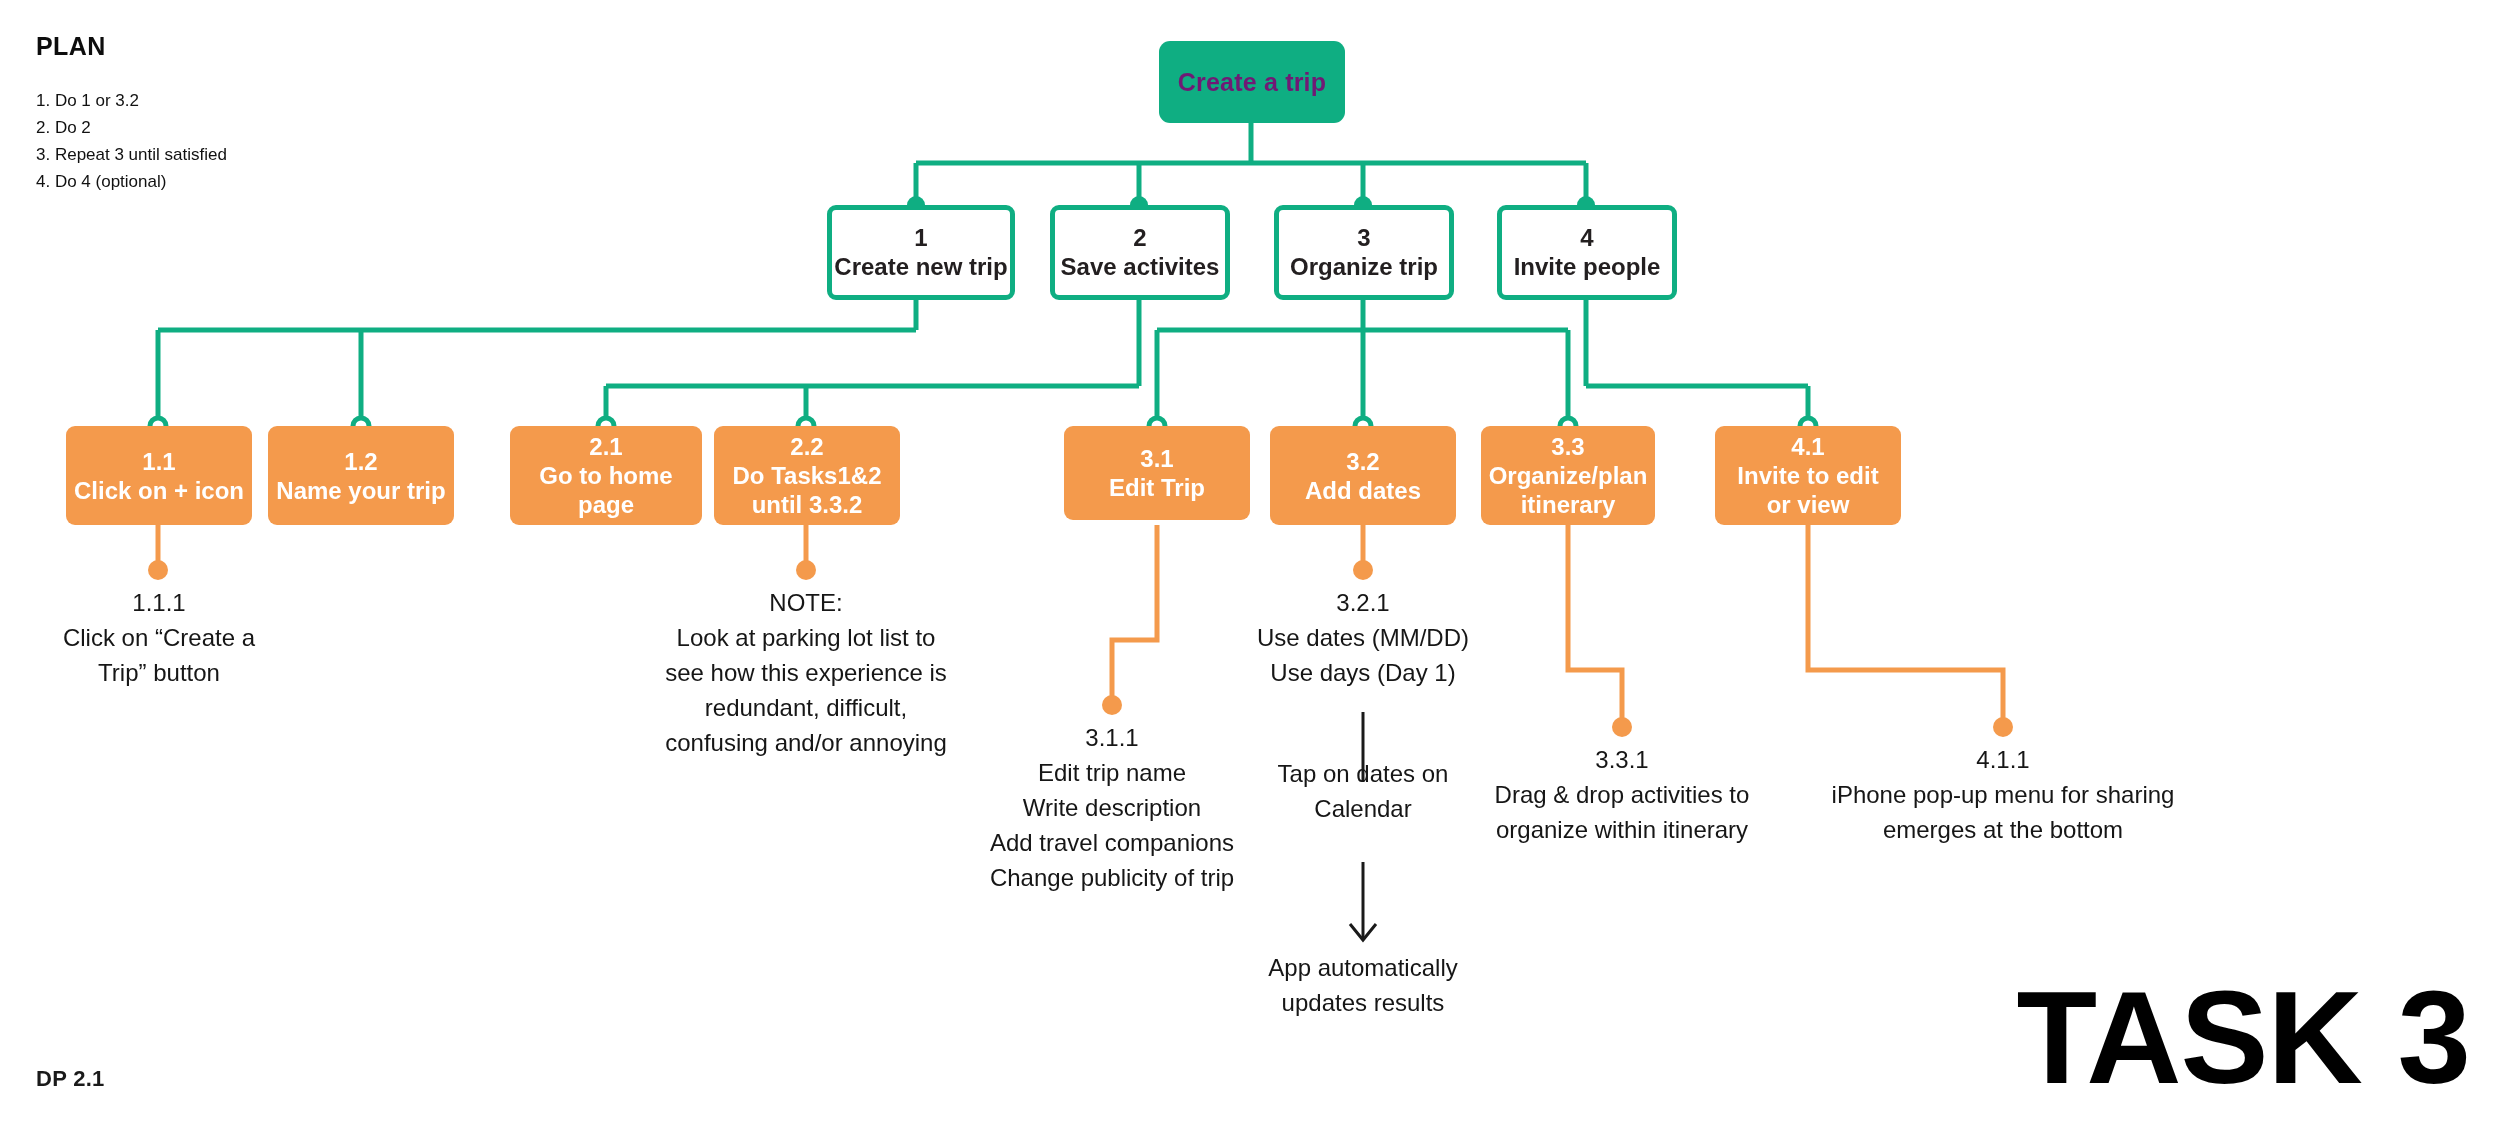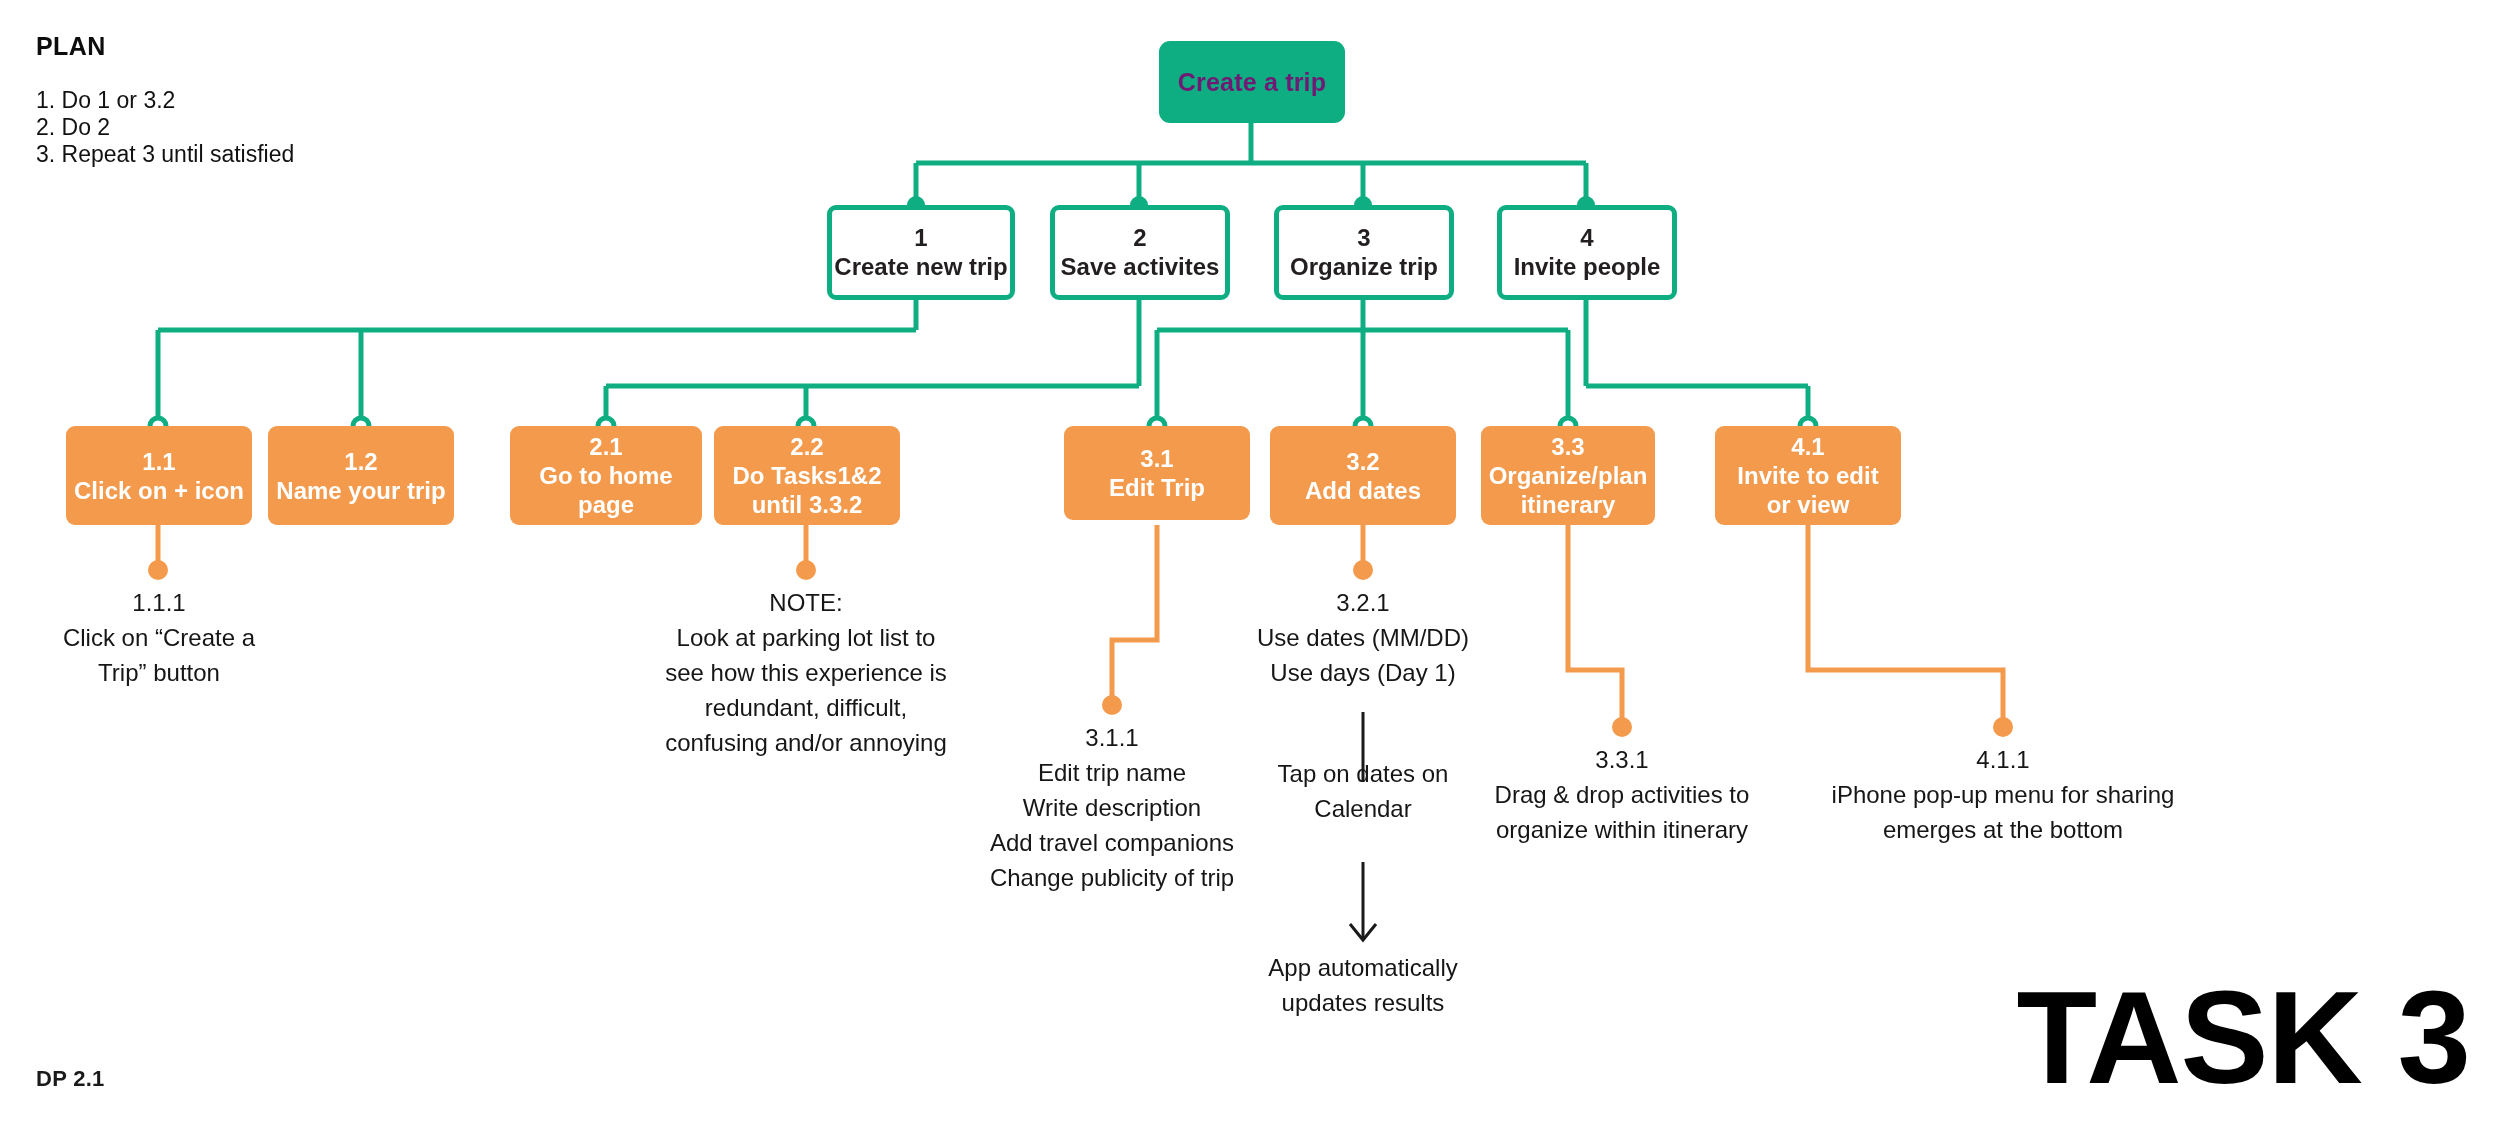--- a/index.html
+++ b/index.html
@@ -9,21 +9,21 @@
     color:#1a1a1a;
   }
   #diagram-svg{position:absolute;left:0;top:0;width:2500px;height:1133px;}
 
   .abs{position:absolute;}
 
   
   #plan-block{left:36px;top:32px;width:420px;}
   #plan-title{font-size:25px;font-weight:bold;letter-spacing:.4px;color:#0d0d0d;}
   #plan-list{margin-top:26px;}
-  #plan-list .plan-line{font-size:23px;line-height:27px;color:#111;white-space:nowrap;}
+  #plan-list .plan-line{font-size:17px;line-height:27px;color:#111;white-space:nowrap;}
 
   
   .node{
     position:absolute;box-sizing:border-box;display:flex;
     flex-direction:column;align-items:center;justify-content:center;
     text-align:center;border-radius:9px;
   }
   .node .num{font-weight:bold;}
   .node .lbl{font-weight:bold;}
 
@@ -129,20 +129,21 @@
     <path d="M1350,924 L1363,940 L1376,924"></path>
   </g>
 </svg>
 
 <div class="abs" id="plan-block">
   <div id="plan-title">PLAN</div>
   <div id="plan-list">
     <div class="plan-line">1. Do 1 or 3.2</div>
     <div class="plan-line">2. Do 2</div>
     <div class="plan-line">3. Repeat 3 until satisfied</div>
+    <div class="plan-line">4. Do 4 (optional)</div>
   </div>
 </div>
 
 <div class="node node-root" style="left:1159px;top:41px;width:186px;height:82px;">
   <span class="lbl">Create a trip</span>
 </div>
 
 <div class="node node-l1" style="left:827px;top:205px;width:188px;height:95px;">
   <span class="num">1</span>
   <span class="lbl">Create new trip</span>

